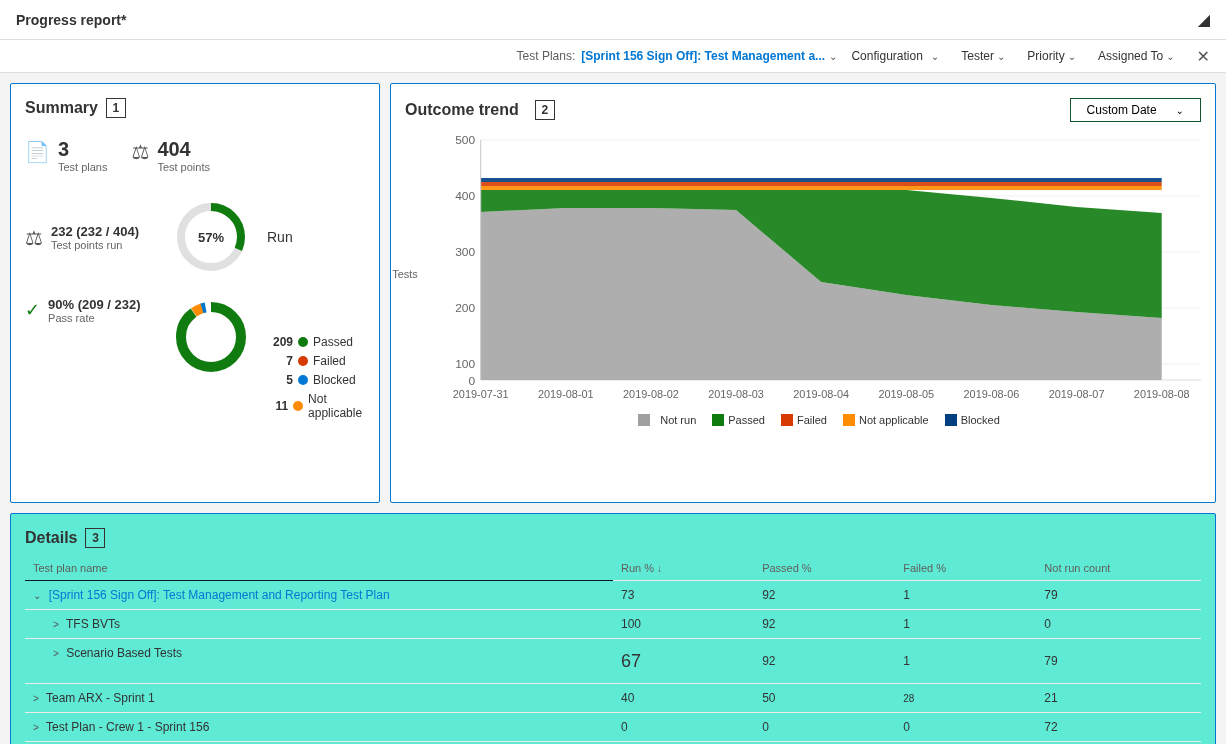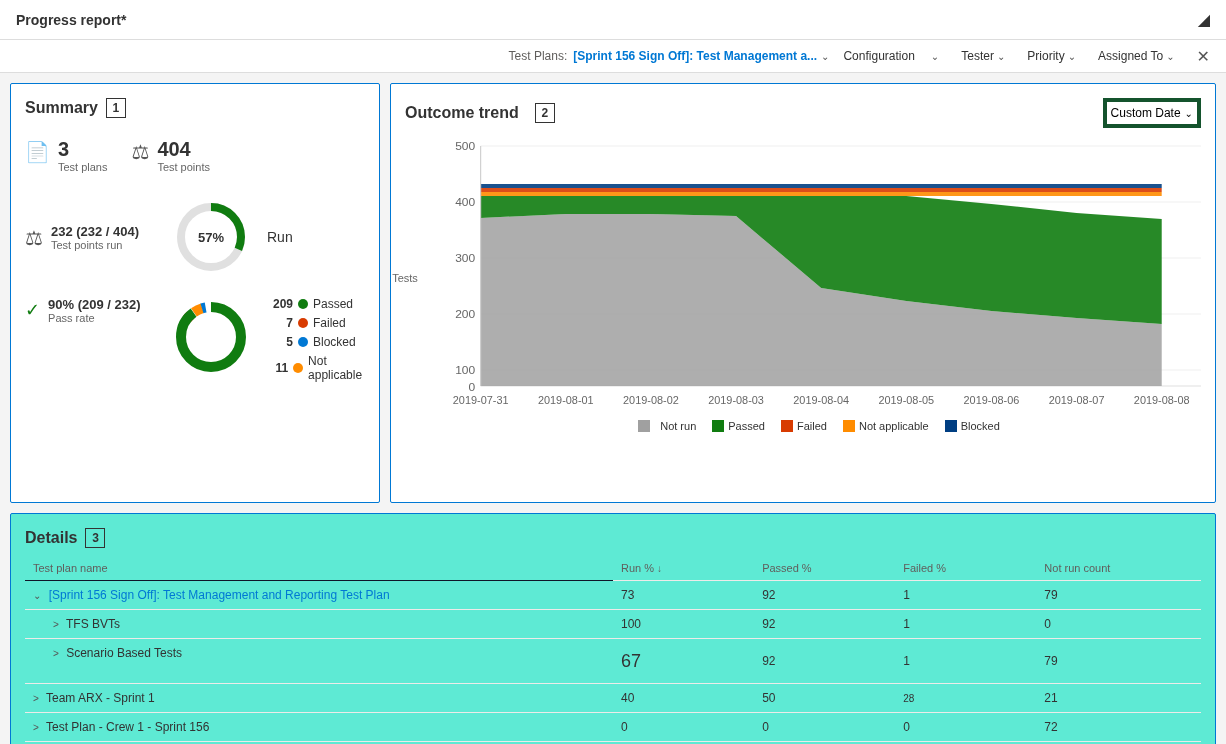--- a/index.html
+++ b/index.html
@@ -14,21 +14,21 @@
     <span style="font-size:16px;color:#333;cursor:pointer;">◢</span>
   </div>
 </div>
 
 <div style="display:flex;align-items:center;justify-content:flex-end;padding:6px 16px;background:#fff;border-bottom:1px solid #ddd;gap:6px;flex-wrap:wrap;">
   <span style="font-size:12px;color:#605e5c;">Test Plans:</span>
   <span style="display:flex;align-items:center;gap:4px;cursor:pointer;">
     <span style="font-size:12px;font-weight:600;color:#0078d4;">[Sprint 156 Sign Off]: Test Management a...</span>
     <span style="font-size:10px;color:#555;">⌄</span>
   </span>
-  <span style="display:flex;align-items:center;gap:16px;cursor:pointer;padding:3px 8px;border:0;justify-content:center;">
+  <span style="display:flex;align-items:center;gap:8px;cursor:pointer;padding:3px 8px;border:0;justify-content:center;">
     <span style="font-size:12px;">Configuration</span>
     <span style="font-size:10px;color:#555;">⌄</span>
   </span>
   <span style="display:flex;align-items:center;gap:3px;cursor:pointer;padding:3px 8px;">
     <span style="font-size:12px;">Tester</span>
     <span style="font-size:10px;color:#555;">⌄</span>
   </span>
   <span style="display:flex;align-items:center;gap:3px;cursor:pointer;padding:3px 8px;">
     <span style="font-size:12px;">Priority</span>
     <span style="font-size:10px;color:#555;">⌄</span>
@@ -99,21 +99,21 @@
             <circle cx="40" cy="40" r="30" fill="none" stroke="#ff8c00" stroke-width="10" stroke-dasharray="9.4 188.5" stroke-dashoffset="-170" transform="rotate(-90 40 40)"></circle>
 
             <circle cx="40" cy="40" r="30" fill="none" stroke="#0078d4" stroke-width="10" stroke-dasharray="3.8 188.5" stroke-dashoffset="-179" transform="rotate(-90 40 40)"></circle>
 
             <circle cx="40" cy="40" r="30" fill="none" stroke="#d83b01" stroke-width="10" stroke-dasharray="5.7 188.5" stroke-dashoffset="-160" transform="rotate(-90 40 40)"></circle>
 
             <circle cx="40" cy="40" r="30" fill="none" stroke="#107c10" stroke-width="10" stroke-dasharray="169.6 188.5" stroke-dashoffset="0" transform="rotate(-90 40 40)"></circle>
           </svg>
         </div>
         <div style="display:flex;flex-direction:column;gap:5px;margin-left:4px;">
-          <div style="display:flex;align-items:center;gap:5px;font-size:12px;">
+          <div style="display:flex;align-items:center;gap:5px;font-size:12px;margin-top:38px;">
             <span style="font-weight:600;width:22px;text-align:right;">209</span>
             <span style="width:10px;height:10px;border-radius:50%;background:#107c10;flex-shrink:0;"></span>
             <span>Passed</span>
           </div>
           <div style="display:flex;align-items:center;gap:5px;font-size:12px;">
             <span style="font-weight:600;width:22px;text-align:right;">7</span>
             <span style="width:10px;height:10px;border-radius:50%;background:#d83b01;flex-shrink:0;"></span>
             <span>Failed</span>
           </div>
           <div style="display:flex;align-items:center;gap:5px;font-size:12px;">
@@ -129,21 +129,21 @@
         </div>
       </div>
     </div>
 
     <div style="flex:1;background:#fff;border:1px solid #0078d4;border-radius:2px;padding:14px;display:flex;flex-direction:column;">
       <div style="display:flex;align-items:center;justify-content:space-between;margin-bottom:8px;">
         <div style="display:flex;align-items:center;gap:16px;">
           <span style="font-size:16px;font-weight:600;">Outcome trend</span>
           <span style="display:inline-flex;align-items:center;justify-content:center;width:20px;height:20px;border:1px solid #333;font-size:12px;font-weight:600;">2</span>
         </div>
-        <button style="display:flex;align-items:center;gap:4px;border:4px solid #14532d;padding:4px 4px;font-size:12px;cursor:pointer;background:#fff;">
+        <button style="display:flex;align-items:center;gap:19px;border:1px solid #14532d;padding:4px 16px;font-size:12px;cursor:pointer;background:#fff;">
           <span>Custom Date</span>
           <span style="font-size:10px;">⌄</span>
         </button>
       </div>
 
       <div style="position:relative;padding-left:32px;flex:1;display:flex;flex-direction:column;">
         <span style="position:absolute;left:-8px;top:50%;transform:rotate(-90deg) translateX(50%);font-size:11px;color:#666;white-space:nowrap;transform-origin:left center;writing-mode:vertical-rl;text-orientation:mixed;left:0;top:40%;font-size:11px;">Tests</span>
         <svg viewBox="0 0 700 280" preserveAspectRatio="none" style="width:100%;height:280px;">
 
           <line x1="40" y1="10" x2="700" y2="10" stroke="#e0e0e0" stroke-width="0.5"></line>

